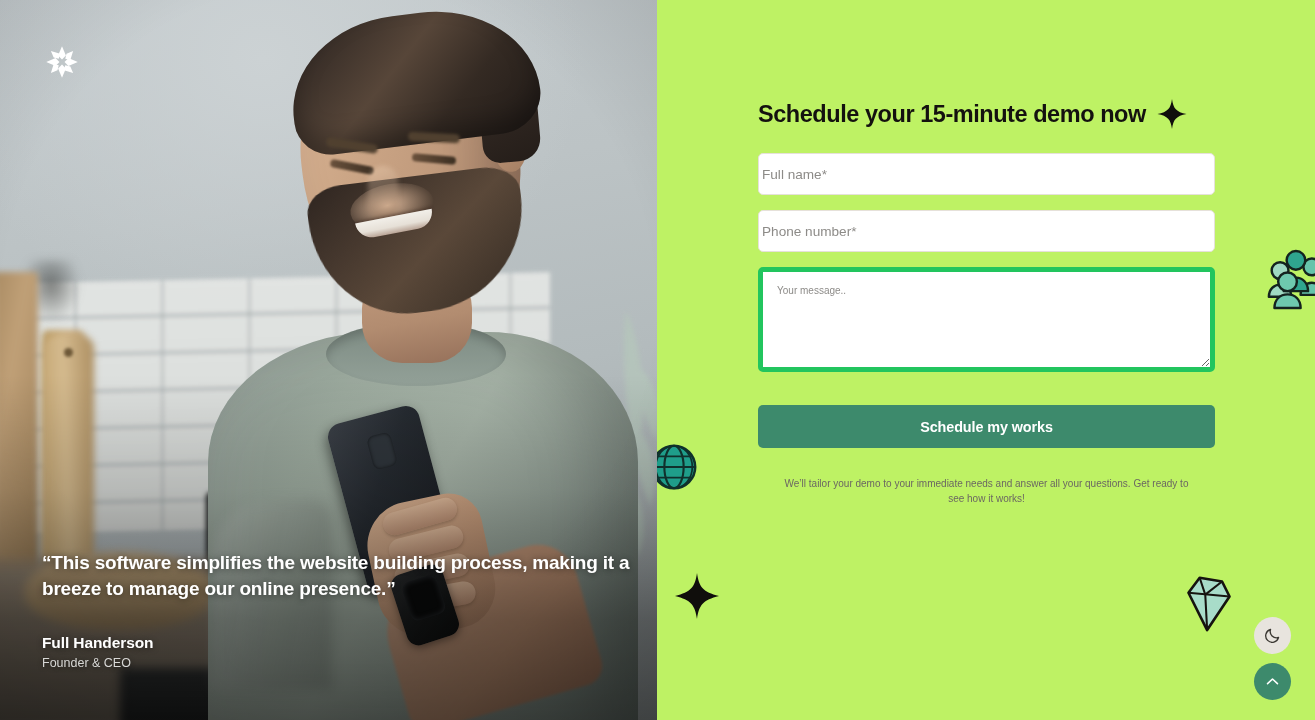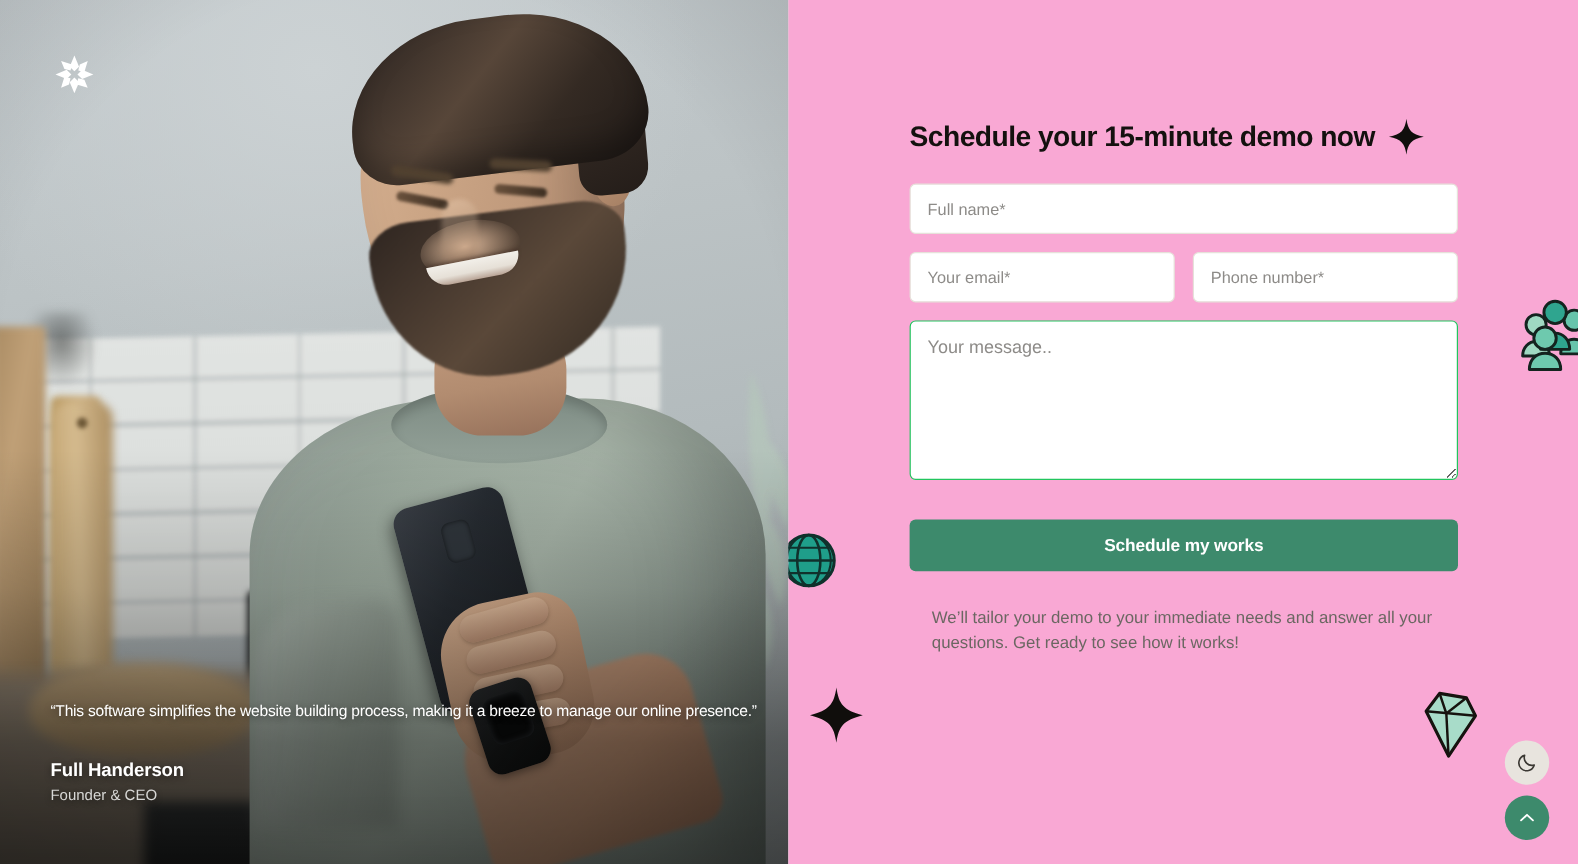--- a/index.html
+++ b/index.html
@@ -258,22 +258,22 @@
     position: absolute; left: 44px; top: 44px; width: 36px; height: 36px;
     z-index: 6;
   }
   
   .testimonial {
     position: absolute; left: 42px; bottom: 50px; width: 590px; z-index: 6;
   }
   .quote-text {
     margin: 0;
     color: #ffffff;
-    font-size: 13px;
-    font-weight: 400;
+    font-size: 19px;
+    font-weight: 700;
     line-height: 1.38;
     letter-spacing: -0.2px;
     text-shadow: 0 1px 6px rgba(0,0,0,0.45);
   }
   .quote-author {
     margin: 32px 0 0 0;
     color: #ffffff;
     font-size: 15.5px;
     font-weight: 700;
     letter-spacing: -0.1px;
@@ -285,21 +285,21 @@
     font-size: 12.5px;
     font-weight: 400;
     text-shadow: 0 1px 5px rgba(0,0,0,0.45);
   }
 
   
   .form-panel {
     position: relative;
     flex: 1 1 auto;
     height: 720px;
-    background: #f9a8d4;
+    background: #bef264;
     overflow: hidden;
   }
   .form-wrap {
     position: absolute;
     left: 101px;
     top: 99px;
     width: 457px;
   }
   .form-heading {
     display: flex;
@@ -313,37 +313,37 @@
     white-space: nowrap;
   }
   .form-row { display: flex; gap: 15px; margin-bottom: 15px; }
   .field {
     flex: 1 1 0;
     min-width: 0;
     height: 42px;
     background: #fff;
     border: 1px solid #e6e1da;
     border-radius: 5px;
-    padding: 0 14px;
+    padding: 0 3px;
     font-family: "Liberation Sans", sans-serif;
     font-size: 13.6px;
     color: #2c2a28;
     outline: none;
   }
   .field::placeholder { color: #8d8b88; }
   .field-full { width: 100%; }
   .msg {
     width: 100%;
-    height: 133px;
+    height: 105px;
     background: #fff;
-    border: 1px solid #22c55e;
+    border: 5px solid #22c55e;
     border-radius: 5px;
     padding: 13px 14px;
     font-family: "Liberation Sans", sans-serif;
-    font-size: 15px;
+    font-size: 10px;
     color: #2c2a28;
     outline: none;
     resize: vertical;
     display: block;
   }
   .msg::placeholder { color: #8d8b88; }
   .submit-btn {
     display: block;
     width: 100%;
     margin-top: 33px;
@@ -354,22 +354,22 @@
     border-radius: 5px;
     font-family: "Liberation Sans", sans-serif;
     font-size: 14.4px;
     font-weight: 700;
     letter-spacing: -0.1px;
     cursor: pointer;
   }
   .form-note {
     margin: 28px auto 0 auto;
     width: 420px;
-    text-align: left;
-    font-size: 14px;
+    text-align: center;
+    font-size: 10px;
     line-height: 1.52;
     color: #6b6762;
   }
 
   
   .deco { position: absolute; pointer-events: none; }
   .deco-star-hd { position: relative; width: 30px; height: 30px; flex: 0 0 30px; }
   .deco-globe   { left: -10px; top: 440px; width: 54px; height: 54px; z-index: 7; }
   .deco-people  { right: -8px; top: 248px; width: 56px; height: 62px; z-index: 5; }
   .deco-diamond { right: 78px; top: 572px; width: 56px; height: 62px; z-index: 5; }
@@ -515,21 +515,20 @@
         <svg class="deco-star-hd" viewBox="0 0 32 32">
           <path d="M16 0 C17.4 10.2, 20.4 13.8, 31.5 16 C20.4 18.2, 17.4 21.8, 16 32 C14.6 21.8, 11.6 18.2, 0.5 16 C11.6 13.8, 14.6 10.2, 16 0 Z" fill="#100e0c"></path>
         </svg>
       </h1>
 
       <div class="form-row">
         <input class="field" type="text" placeholder="Full name*" style="">
       </div>
 
       <div class="form-row">
-        <input class="field" type="email" placeholder="Your email*" style="">
         <input class="field" type="tel" placeholder="Phone number*" style="">
       </div>
 
 
       <textarea class="msg" placeholder="Your message.." style=""></textarea>
 
       <button class="submit-btn">Schedule my works</button>
 
       <p class="form-note">We’ll tailor your demo to your immediate needs and answer all your questions. Get ready to see how it works!</p>
     </div>

